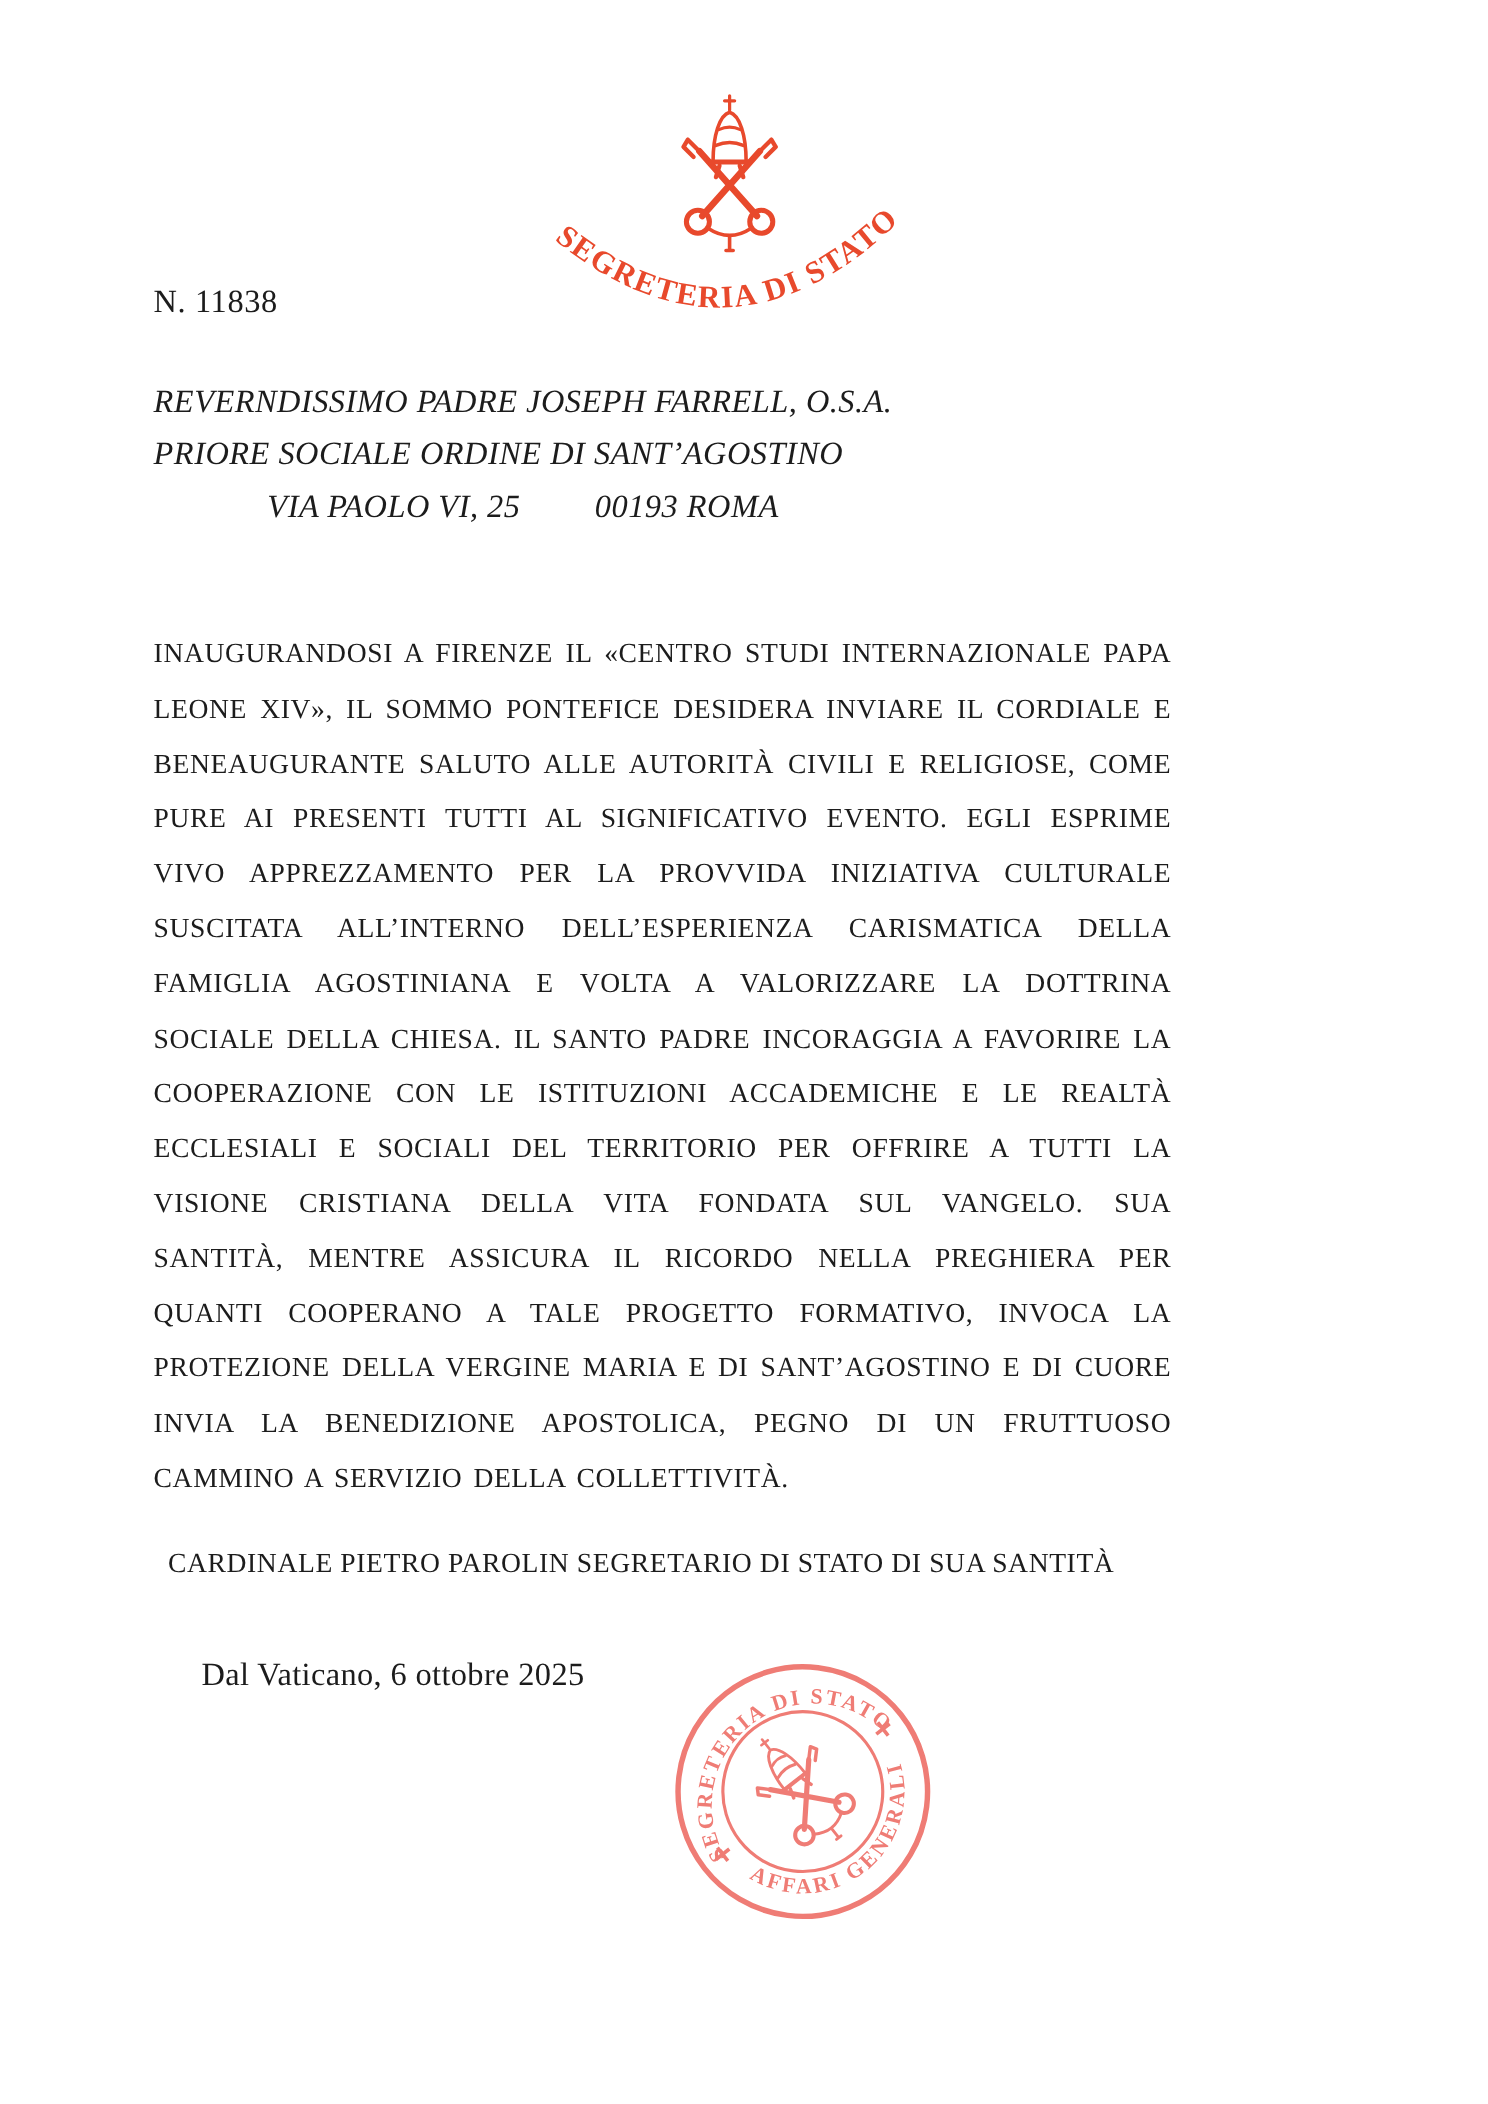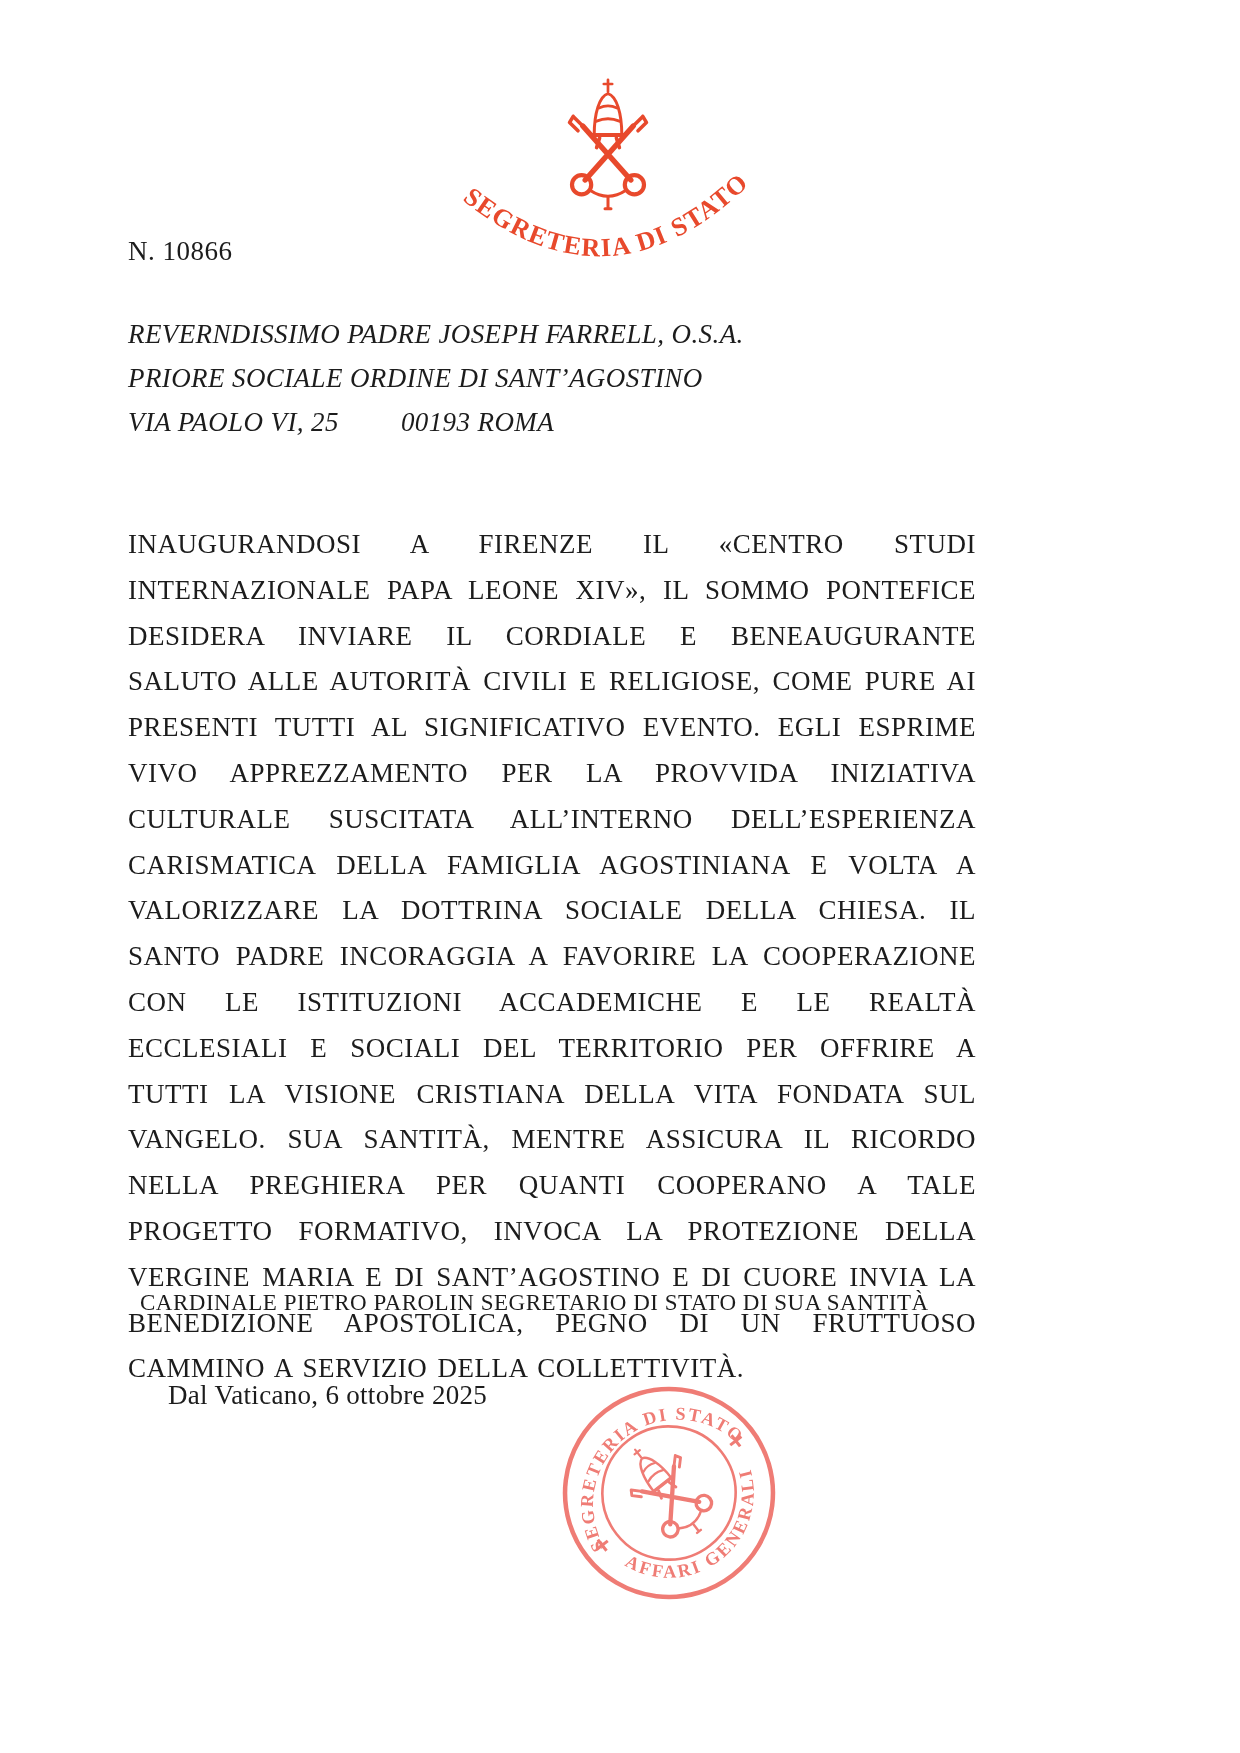--- a/index.html
+++ b/index.html
@@ -22,27 +22,27 @@
   }
 
   
   .recipient{
     left:128px;top:312px;
     font-size:27px;line-height:44px;
     letter-spacing:.4px;
     white-space:nowrap;
     font-style:italic;
   }
-  .addr-row{display:flex;}
+  .addr-row{display:flex;justify-content:center;}
   .postal{margin-left:62px;}
 
   
   .body-par{
     left:128px;top:522px;width:848px;
-    font-size:27px;line-height:45.8px;
+    font-size:23px;line-height:45.8px;
     letter-spacing:.5px;word-spacing:3px;
     text-align:justify;text-align-last:left;
   }
   .signature{
     left:140px;top:1290px;width:840px;
     font-size:23px;letter-spacing:.5px;
     white-space:nowrap;
   }
 
   
@@ -91,21 +91,21 @@
   </svg>
 
   <svg class="abs letterhead-svg red" viewBox="0 0 390 200">
     <use href="#emblem" x="128" y="8" width="120" height="138"></use>
     <path id="arcpath" d="M 40 128 Q 190 252 332 112" fill="none" stroke="none"></path>
     <text font-family="Liberation Serif, serif" font-size="26" font-weight="bold" letter-spacing="1.5" fill="#e8492c">
       <textPath href="#arcpath" startOffset="50%" text-anchor="middle">SEGRETERIA DI STATO</textPath>
     </text>
   </svg>
 
-  <div class="abs protocol">N. 10866</div>
+  <div class="abs protocol">N. 11838</div>
 
   <div class="abs recipient">
     <div>REVERNDISSIMO PADRE JOSEPH FARRELL, O.S.A.</div>
     <div>PRIORE SOCIALE ORDINE DI SANT’AGOSTINO</div>
     <div class="addr-row">
       <span>VIA PAOLO VI, 25</span>
       <span class="postal">00193 ROMA</span>
     </div>
   </div>
 

